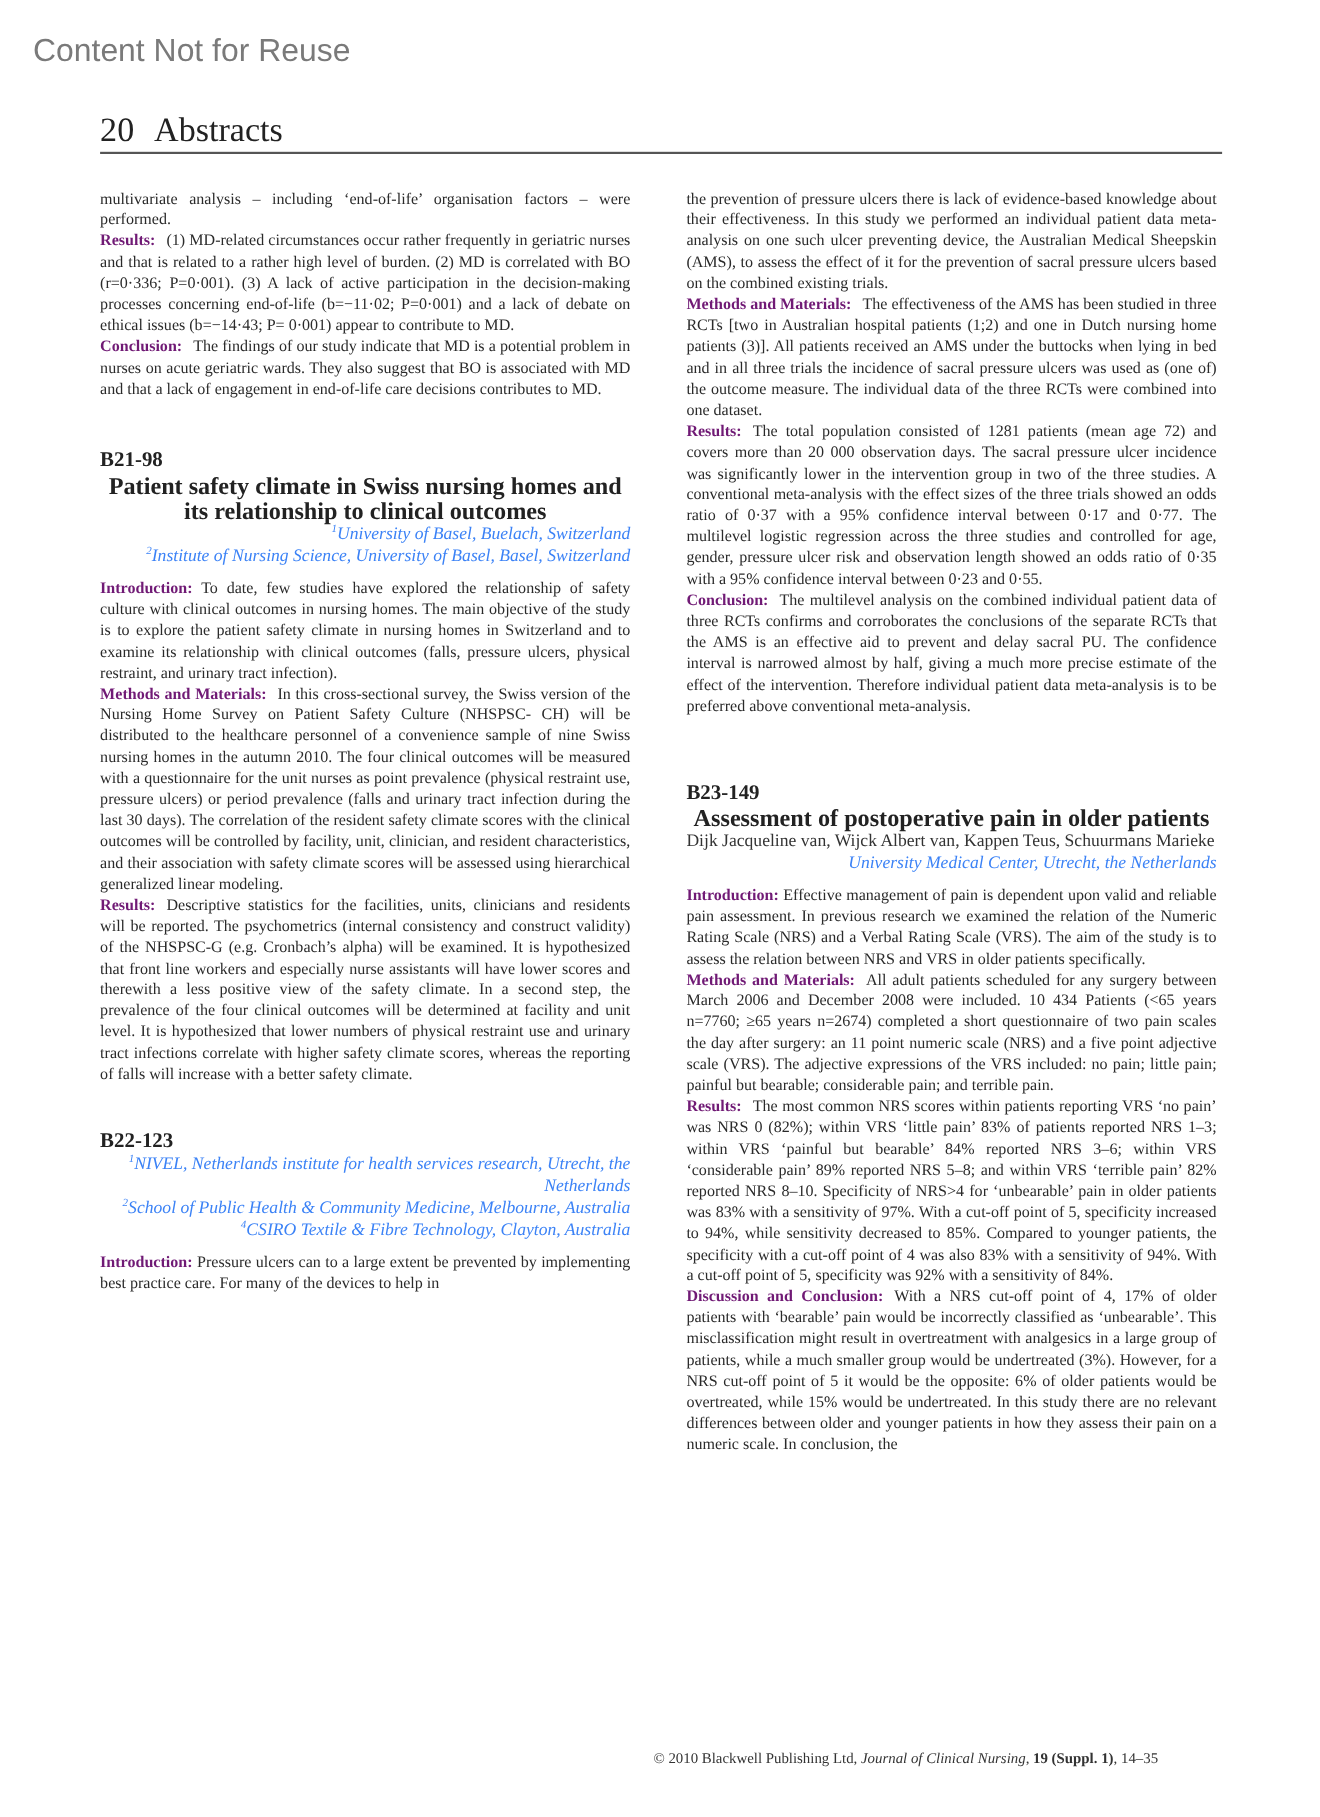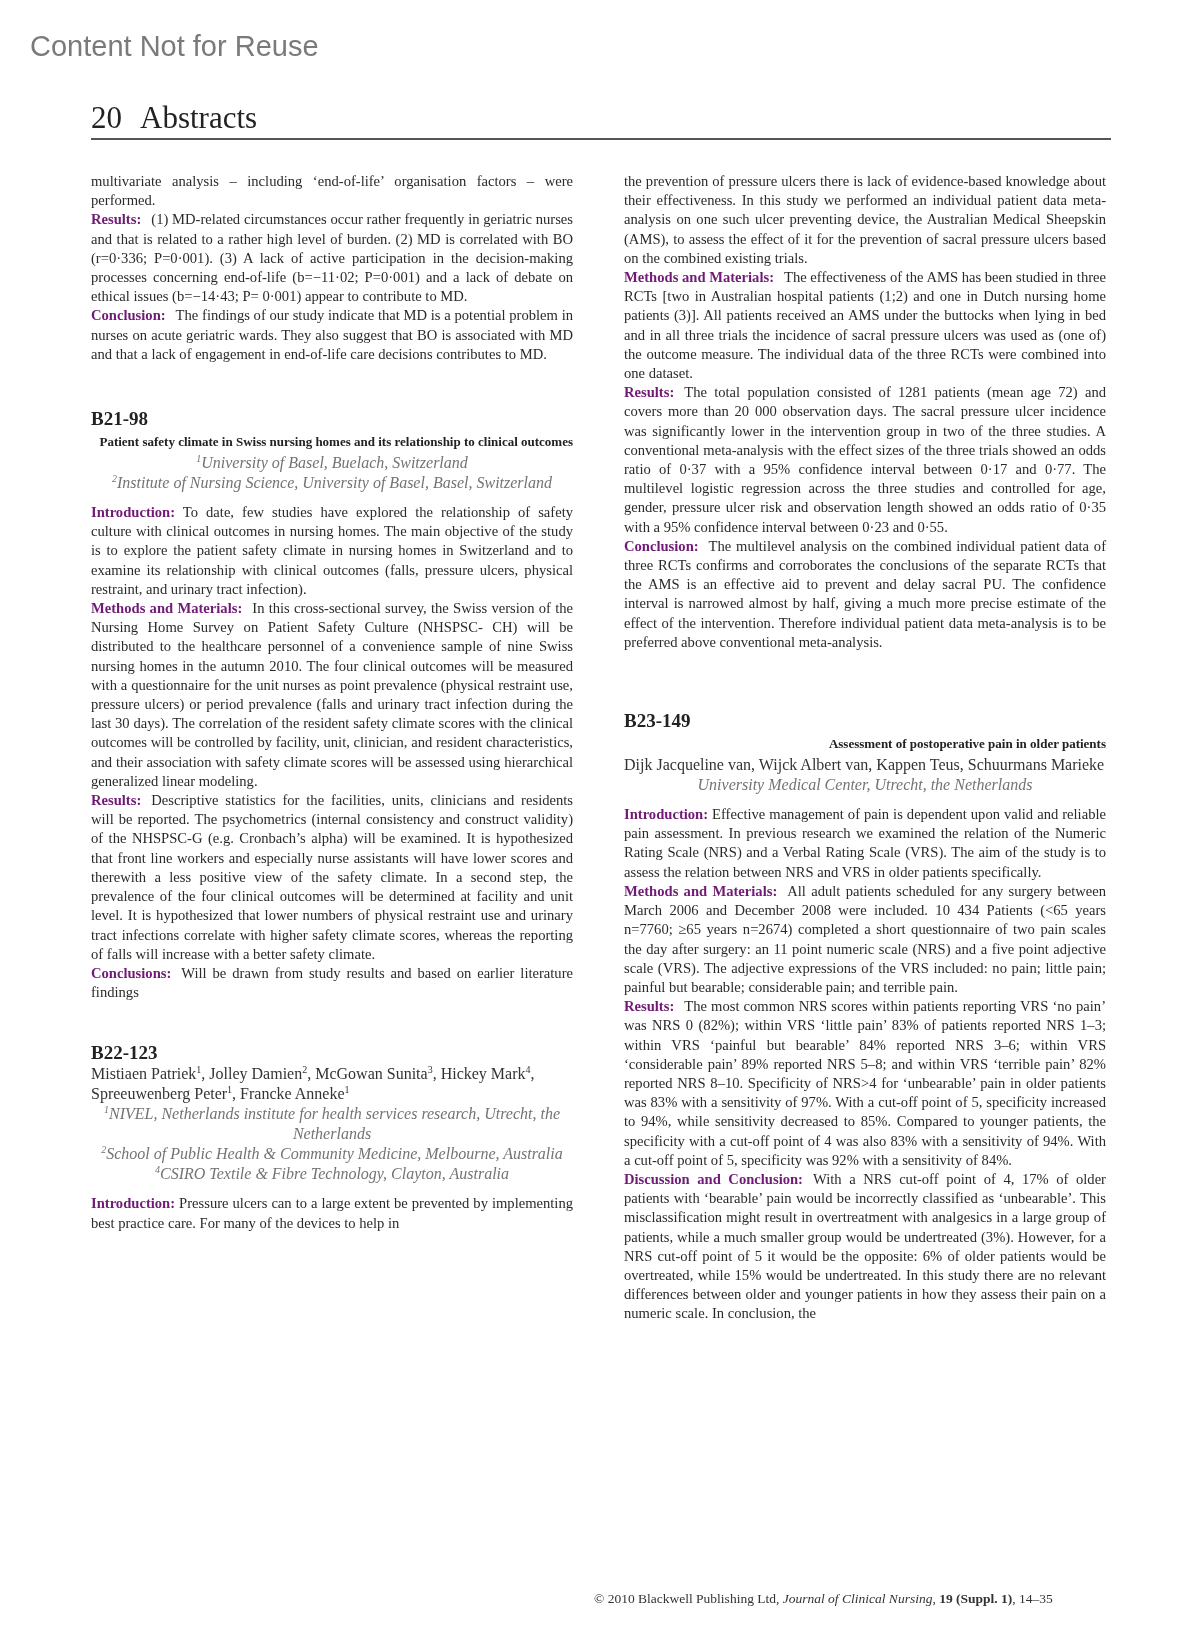--- a/index.html
+++ b/index.html
@@ -22,23 +22,23 @@
   }
 
   .col { position: absolute; top: 172px; width: 482px; font-size: 14.6px; line-height: 19.2px; text-align: justify; hyphens: auto; }
   .col-left { left: 91px; }
   .col-right { left: 624px; top: 172px; }
 
   .para { margin: 0; }
   .para b { font-weight: bold; color: #701a75; }
   .para .lbl { font-weight: bold; margin-right: 10px; }
   .abs-id { font-weight: bold; font-size: 19px; line-height: 22px; color: #222; }
-  .abs-title { font-weight: bold; font-size: 13px; line-height: 23px; color: #222; text-align: right; }
+  .abs-title { font-weight: bold; font-size: 22px; line-height: 23px; color: #222; text-align: center; }
   .authors { font-size: 16px; line-height: 20px; text-align: left; color: #333; }
-  .affil { font-size: 16px; line-height: 20px; font-style: italic; text-align: center; color: #737373; }
+  .affil { font-size: 16px; line-height: 20px; font-style: italic; text-align: right; color: #3b82f6; }
   .affil sup, .authors sup { font-size: 10px; vertical-align: super; line-height: 0; }
   .gap-sm { height: 10px; }
   .gap-lg { height: 44px; }
   .gap-md { height: 40px; }
   .abstract-block { }
 
   .footer {
     position: absolute; left: 594px; top: 1591px; font-size: 13.5px; color: #333;
   }
   .footer i { font-style: italic; }
@@ -65,35 +65,26 @@
 
   <div class="abstract-block">
     <div class="abs-id">B21-98</div>
     <div class="abs-title">Patient safety climate in Swiss nursing homes and its relationship to clinical outcomes</div>
     <div class="affil"><sup>1</sup><span>University of Basel, Buelach, Switzerland</span></div>
     <div class="affil"><sup>2</sup><span>Institute of Nursing Science, University of Basel, Basel, Switzerland</span></div>
     <div class="gap-sm"></div>
     <p class="para"><b>Introduction:</b> <span>To date, few studies have explored the relationship of safety culture with clinical outcomes in nursing homes. The main objective of the study is to explore the patient safety climate in nursing homes in Switzerland and to examine its relationship with clinical outcomes (falls, pressure ulcers, physical restraint, and urinary tract infection).</span></p>
     <p class="para"><b class="lbl">Methods and Materials:</b><span>In this cross-sectional survey, the Swiss version of the Nursing Home Survey on Patient Safety Culture (NHSPSC- CH) will be distributed to the healthcare personnel of a convenience sample of nine Swiss nursing homes in the autumn 2010. The four clinical outcomes will be measured with a questionnaire for the unit nurses as point prevalence (physical restraint use, pressure ulcers) or period prevalence (falls and urinary tract infection during the last 30 days). The correlation of the resident safety climate scores with the clinical outcomes will be controlled by facility, unit, clinician, and resident characteristics, and their association with safety climate scores will be assessed using hierarchical generalized linear modeling.</span></p>
     <p class="para"><b class="lbl">Results:</b><span>Descriptive statistics for the facilities, units, clinicians and residents will be reported. The psychometrics (internal consistency and construct validity) of the NHSPSC-G (e.g. Cronbach’s alpha) will be examined. It is hypothesized that front line workers and especially nurse assistants will have lower scores and therewith a less positive view of the safety climate. In a second step, the prevalence of the four clinical outcomes will be determined at facility and unit level. It is hypothesized that lower numbers of physical restraint use and urinary tract infections correlate with higher safety climate scores, whereas the reporting of falls will increase with a better safety climate.</span></p>
-    <p class="para"><b class="lbl">Conclusions:</b><span>Will be drawn from study results and based on earlier literature findings</span></p>
   </div>
 
   <div class="gap-md"></div>
 
   <div class="abstract-block">
     <div class="abs-id">B22-123</div>
-    <div class="authors">
-      <span>Mistiaen Patriek</span><sup>1</sup>,
-      <span>Jolley Damien</span><sup>2</sup>,
-      <span>McGowan Sunita</span><sup>3</sup>,
-      <span>Hickey Mark</span><sup>4</sup>,
-      <span>Spreeuwenberg Peter</span><sup>1</sup>,
-      <span>Francke Anneke</span><sup>1</sup>
-    </div>
     <div class="affil"><sup>1</sup><span>NIVEL, Netherlands institute for health services research, Utrecht, the Netherlands</span></div>
     <div class="affil"><sup>2</sup><span>School of Public Health &amp; Community Medicine, Melbourne, Australia</span></div>
     <div class="affil"><sup>4</sup><span>CSIRO Textile &amp; Fibre Technology, Clayton, Australia</span></div>
     <div class="gap-sm"></div>
     <p class="para"><b>Introduction:</b> <span>Pressure ulcers can to a large extent be prevented by implementing best practice care. For many of the devices to help in</span></p>
   </div>
 </div>
 
 <div class="col col-right">
   <div>

